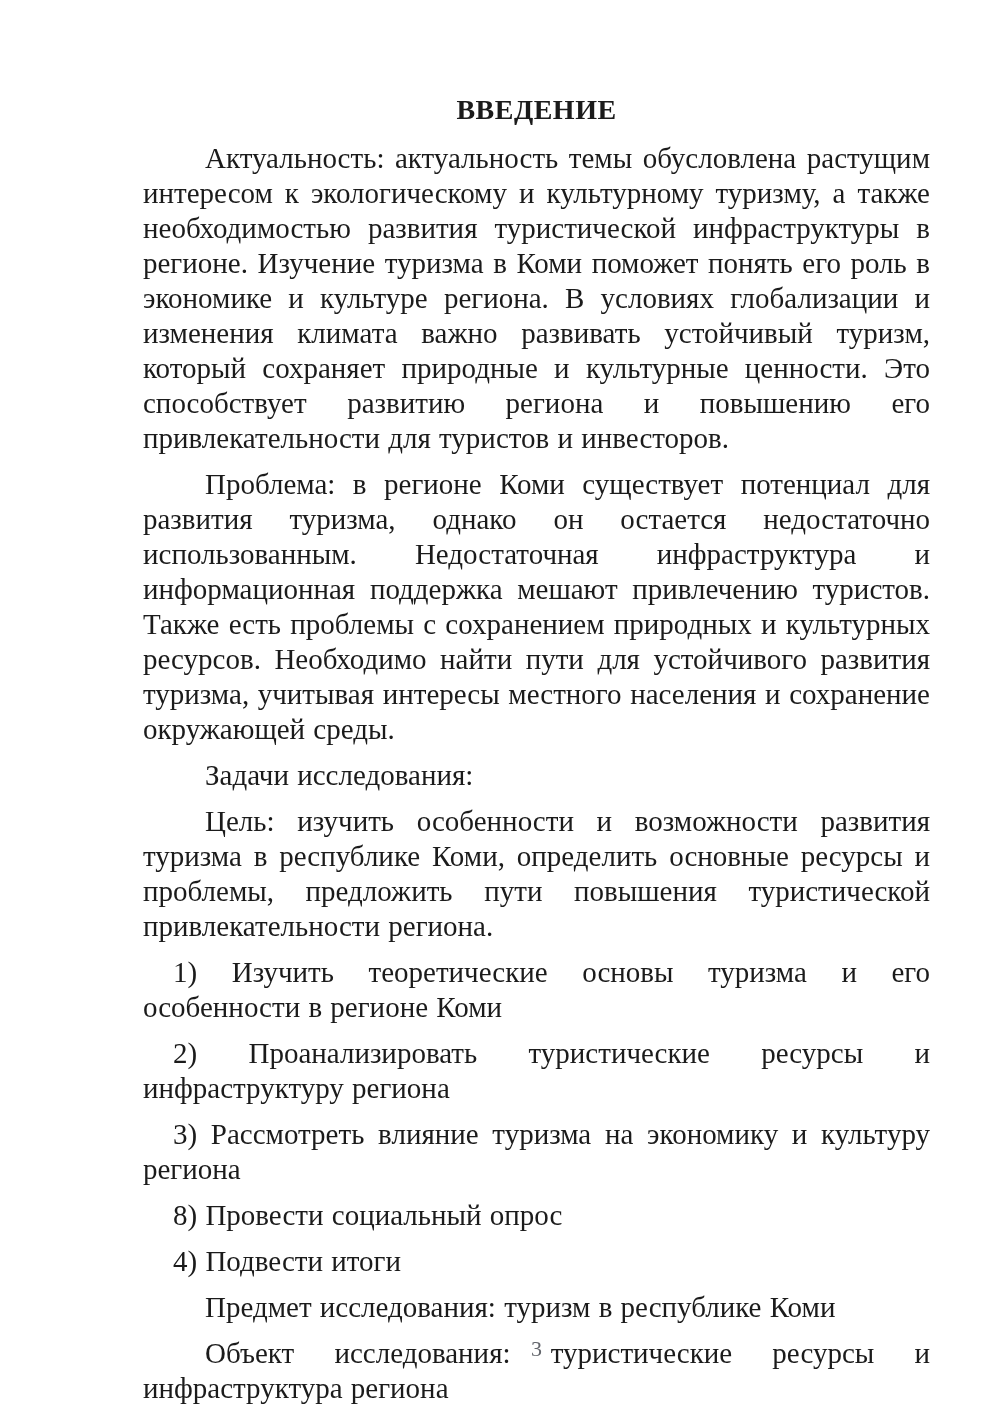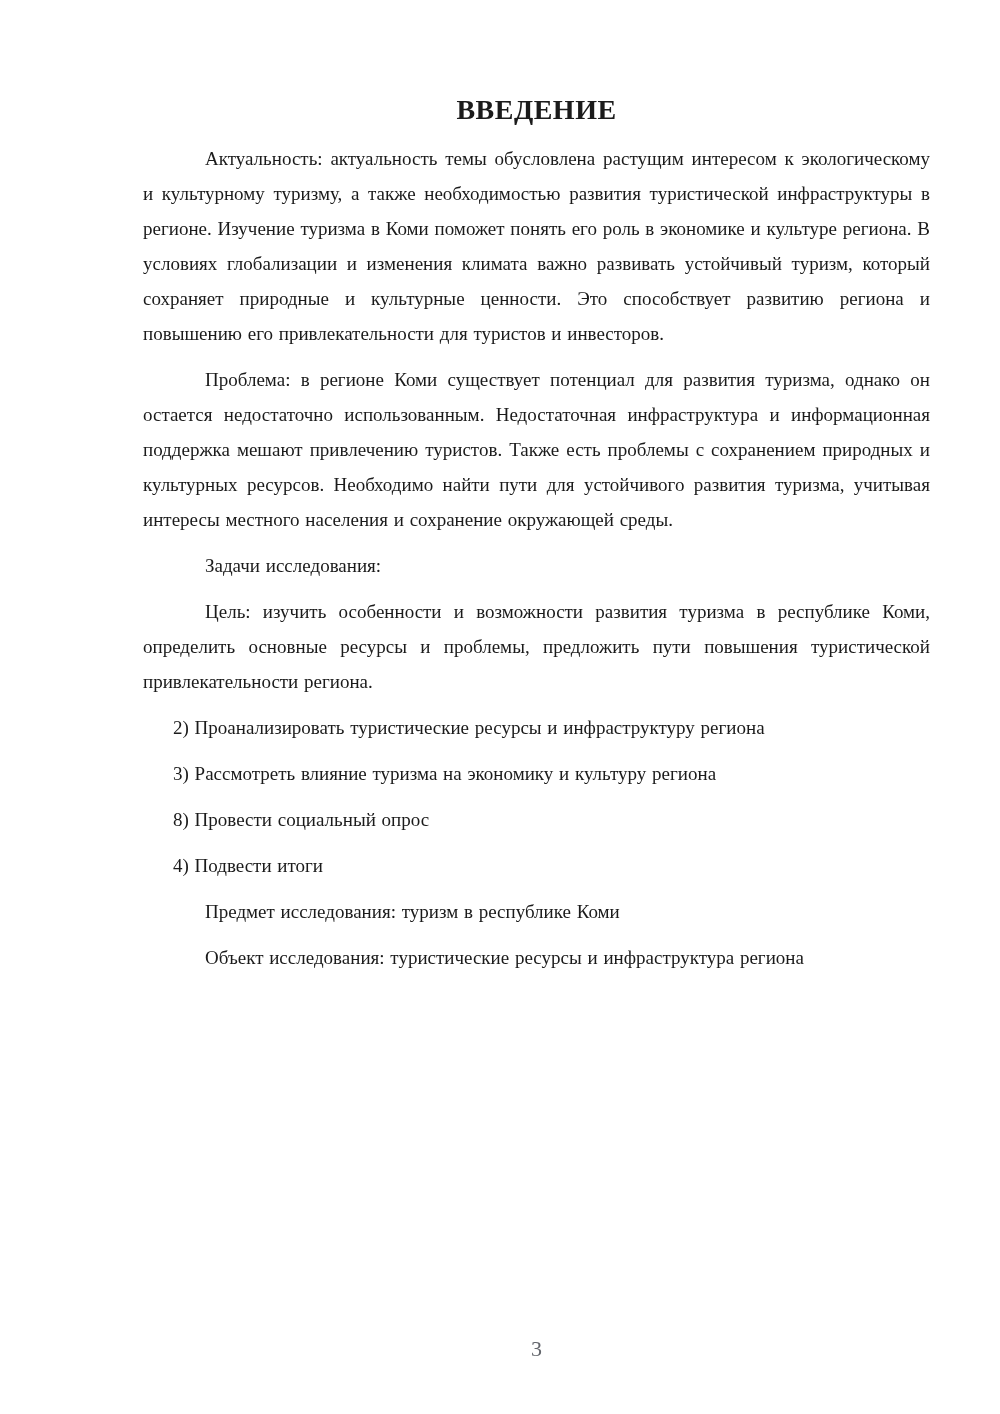--- a/index.html
+++ b/index.html
@@ -30,21 +30,21 @@
   }
   .doc-title {
     font-size: 28px;
     line-height: 36px;
     font-weight: bold;
     text-align: center;
     margin: 0 0 13px 0;
     letter-spacing: 0.5px;
   }
   .para {
-    font-size: 19px;
+    font-size: 29px;
     line-height: 35px;
     text-align: justify;
     text-indent: 62px;
     margin: 0 0 11px 0;
     word-spacing: 1px;
   }
   .task-item {
     text-indent: 30px;
   }
   .para:last-child {
@@ -69,20 +69,21 @@
     <h1 class="doc-title">ВВЕДЕНИЕ</h1>
 
     <p class="para">Актуальность: актуальность темы обусловлена растущим интересом к экологическому и культурному туризму, а также необходимостью развития туристической инфраструктуры в регионе. Изучение туризма в Коми поможет понять его роль в экономике и культуре региона. В условиях глобализации и изменения климата важно развивать устойчивый туризм, который сохраняет природные и культурные ценности. Это способствует развитию региона и повышению его привлекательности для туристов и инвесторов.</p>
 
     <p class="para">Проблема: в регионе Коми существует потенциал для развития туризма, однако он остается недостаточно использованным. Недостаточная инфраструктура и информационная поддержка мешают привлечению туристов. Также есть проблемы с сохранением природных и культурных ресурсов. Необходимо найти пути для устойчивого развития туризма, учитывая интересы местного населения и сохранение окружающей среды.</p>
 
     <p class="para">Задачи исследования:</p>
 
     <p class="para">Цель: изучить особенности и возможности развития туризма в республике Коми, определить основные ресурсы и проблемы, предложить пути повышения туристической привлекательности региона.</p>
 
+    <p class="para task-item">1) Изучить теоретические основы туризма и его особенности в регионе Коми</p>
 
     <p class="para task-item">2) Проанализировать туристические ресурсы и инфраструктуру региона</p>
 
     <p class="para task-item">3) Рассмотреть влияние туризма на экономику и культуру региона</p>
 
     <p class="para task-item">8) Провести социальный опрос</p>
 
     <p class="para task-item">4) Подвести итоги</p>
 
     <p class="para">Предмет исследования: туризм в республике Коми</p>

